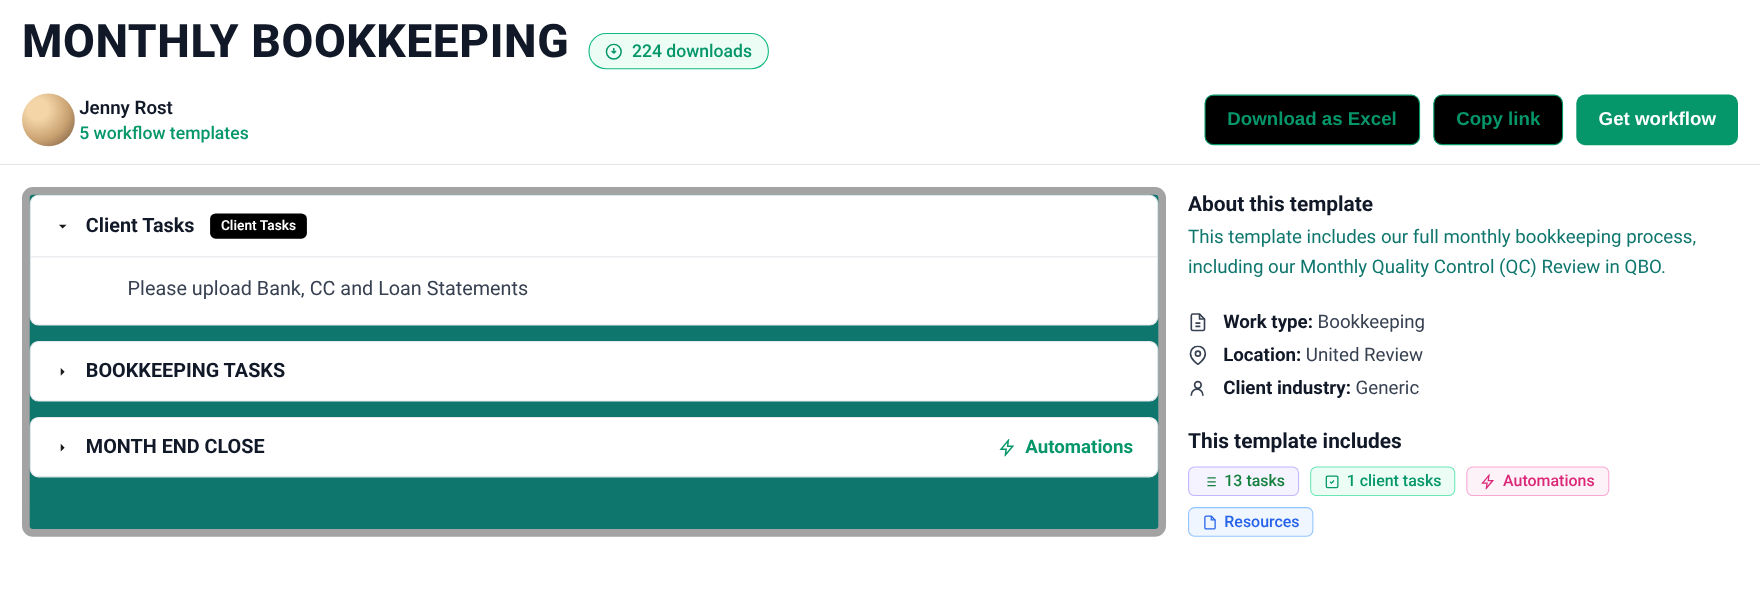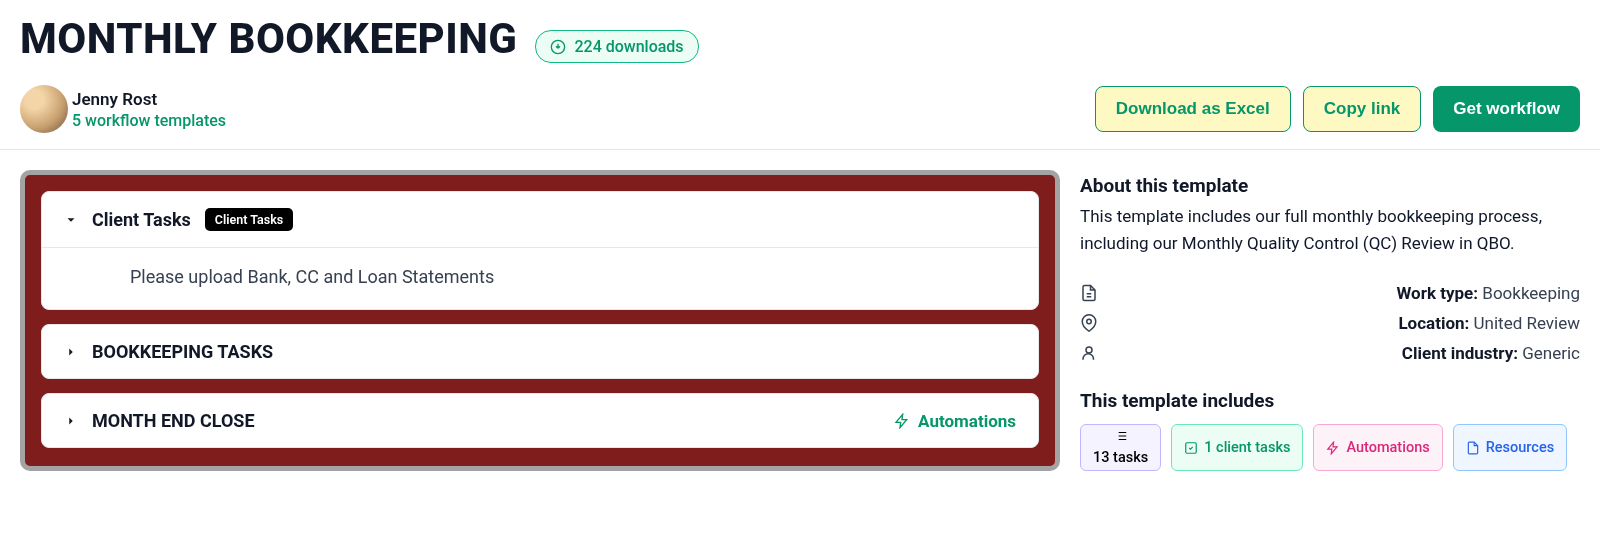--- a/index.html
+++ b/index.html
@@ -83,39 +83,38 @@
     }
     .btn {
       padding: 12px 20px;
       border-radius: 8px;
       font-size: 17px;
       font-weight: 600;
       cursor: pointer;
       border: none;
     }
     .btn-outline {
-      background: #fef9c3;
+      background: #000000;
       border: 1.5px solid #059669;
       color: #059669;
     }
     .btn-primary {
       background: #059669;
       color: #fff;
     }
     .content-wrap {
       display: flex;
       gap: 20px;
       padding: 20px;
     }
     .left-col {
       flex: 1;
-      background: #7f1d1d;
-      border: 5px solid #a3a3a3;
+      background: #0f766e;
+      border: 7px solid #a3a3a3;
       border-radius: 10px;
-      padding: 16px;
     }
     .section-card {
       background: #fff;
       border: 1px solid #e5e7eb;
       border-radius: 8px;
       margin-bottom: 14px;
     }
     .section-card:last-child {
       margin-bottom: 0;
     }
@@ -174,31 +173,30 @@
     }
     .about-title {
       font-size: 19px;
       font-weight: 700;
       color: #111827;
       margin-bottom: 6px;
     }
     .about-text {
       font-size: 17px;
       line-height: 1.6;
-      color: #0f172a;
+      color: #0f766e;
       margin-bottom: 26px;
     }
     .meta-line {
       display: flex;
       align-items: center;
       gap: 14px;
       font-size: 17px;
       color: #374151;
       margin-bottom: 10px;
-      justify-content: space-between;
     }
     .meta-line svg {
       width: 18px;
       height: 18px;
       flex-shrink: 0;
       color: #374151;
     }
     .meta-label {
       font-weight: 700;
       color: #111827;
@@ -225,22 +223,21 @@
       font-weight: 500;
       border: 1px solid;
     }
     .chip svg {
       width: 14px;
       height: 14px;
     }
     .chip-purple {
       background: #f5f3ff;
       border-color: #c4b5fd;
-      color: #000000;
-      flex-direction: column;
+      color: #15803d;
     }
     .chip-green {
       background: #ecfdf5;
       border-color: #6ee7b7;
       color: #059669;
     }
     .chip-pink {
       background: #fdf2f8;
       border-color: #f9a8d4;
       color: #db2777;

